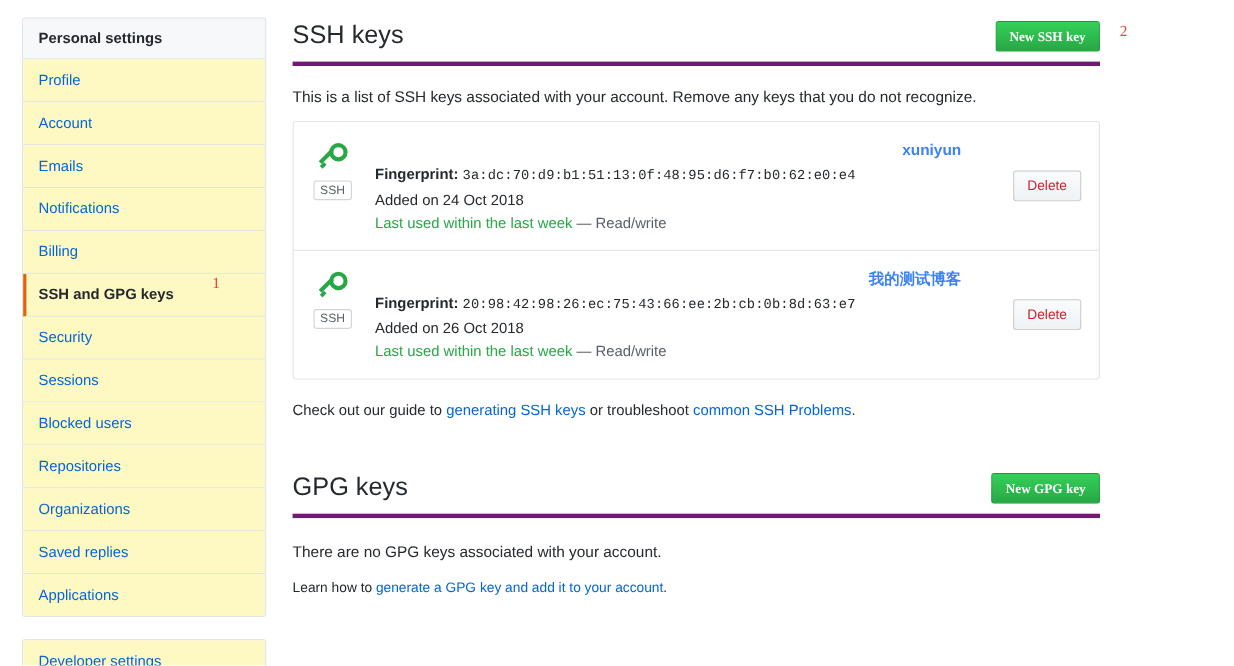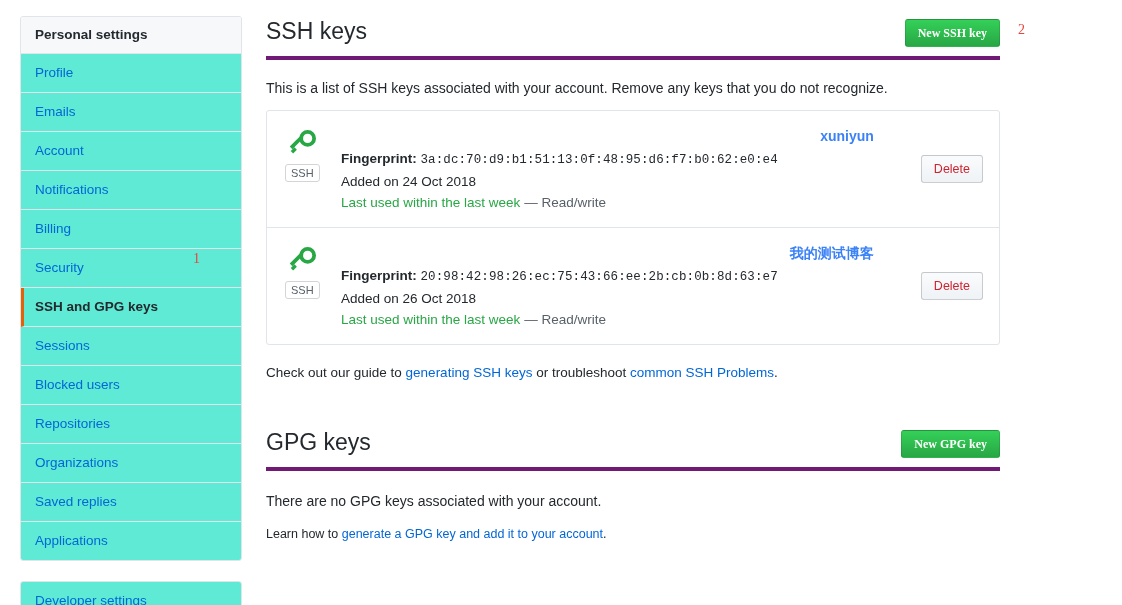--- a/index.html
+++ b/index.html
@@ -45,21 +45,21 @@
     line-height: 18px;
   }
   .nav-item {
     display: block;
     padding: 10px 14px;
     font-size: 13.5px;
     line-height: 18px;
     color: #0366d6;
     text-decoration: none;
     border-bottom: 1px solid #e1e4e8;
-    background: #5eead4;
+    background: #fef9c3;
     position: relative;
     cursor: pointer;
   }
   .nav-item:last-child { border-bottom: none; }
   .nav-item.selected {
     color: #24292e;
     font-weight: 600;
     border-left: 3px solid #e36209;
     padding-left: 11px;
   }
@@ -244,26 +244,26 @@
 </head>
 <body>
 
 <div id="page">
 
   <div id="sidebar">
     <div class="nav-box">
       <div class="nav-header">Personal settings</div>
 
       <a class="nav-item">Profile</a>
+      <a class="nav-item">Account</a>
       <a class="nav-item">Emails</a>
-      <a class="nav-item">Account</a>
       <a class="nav-item">Notifications</a>
       <a class="nav-item">Billing</a>
+      <a class="nav-item selected">SSH and GPG keys</a>
       <a class="nav-item">Security</a>
-      <a class="nav-item selected">SSH and GPG keys</a>
       <a class="nav-item">Sessions</a>
       <a class="nav-item">Blocked users</a>
       <a class="nav-item">Repositories</a>
       <a class="nav-item">Organizations</a>
       <a class="nav-item">Saved replies</a>
       <a class="nav-item">Applications</a>
     </div>
 
     <div class="nav-box dev-box">
       <a class="nav-item">Developer settings</a>

